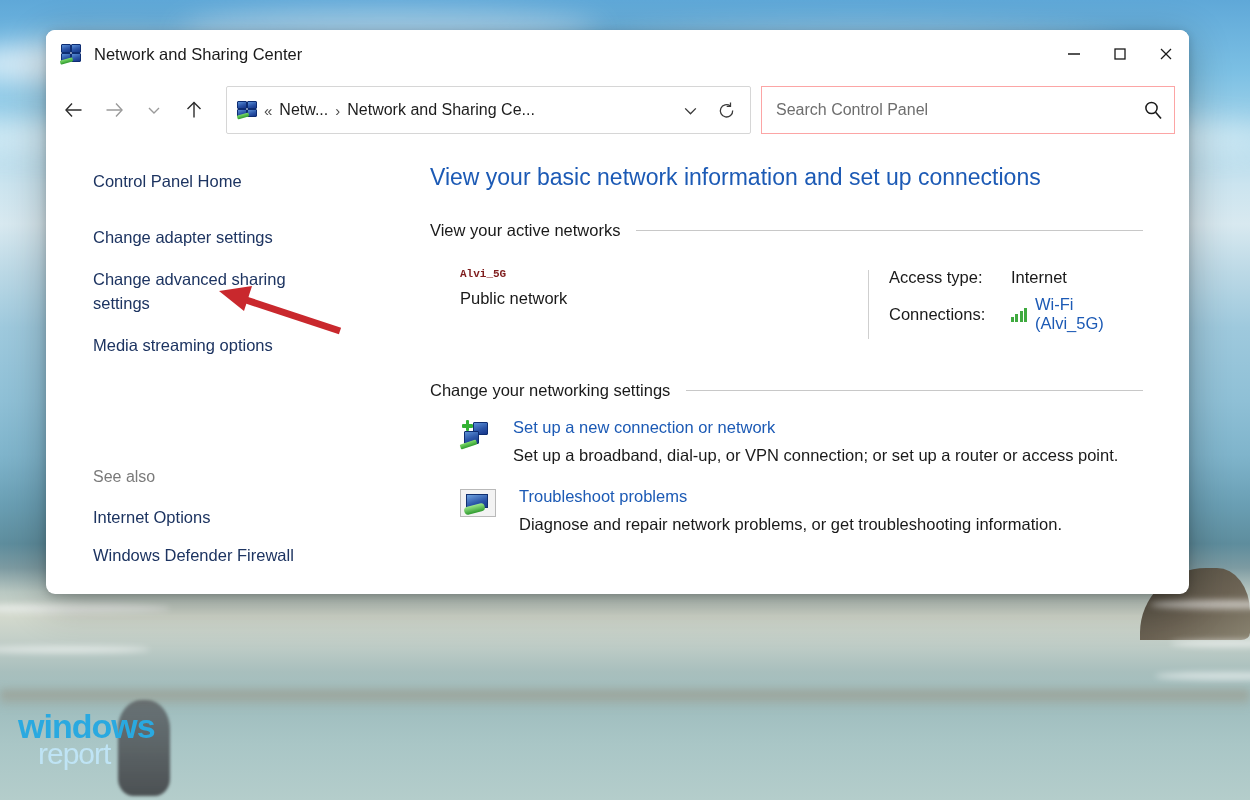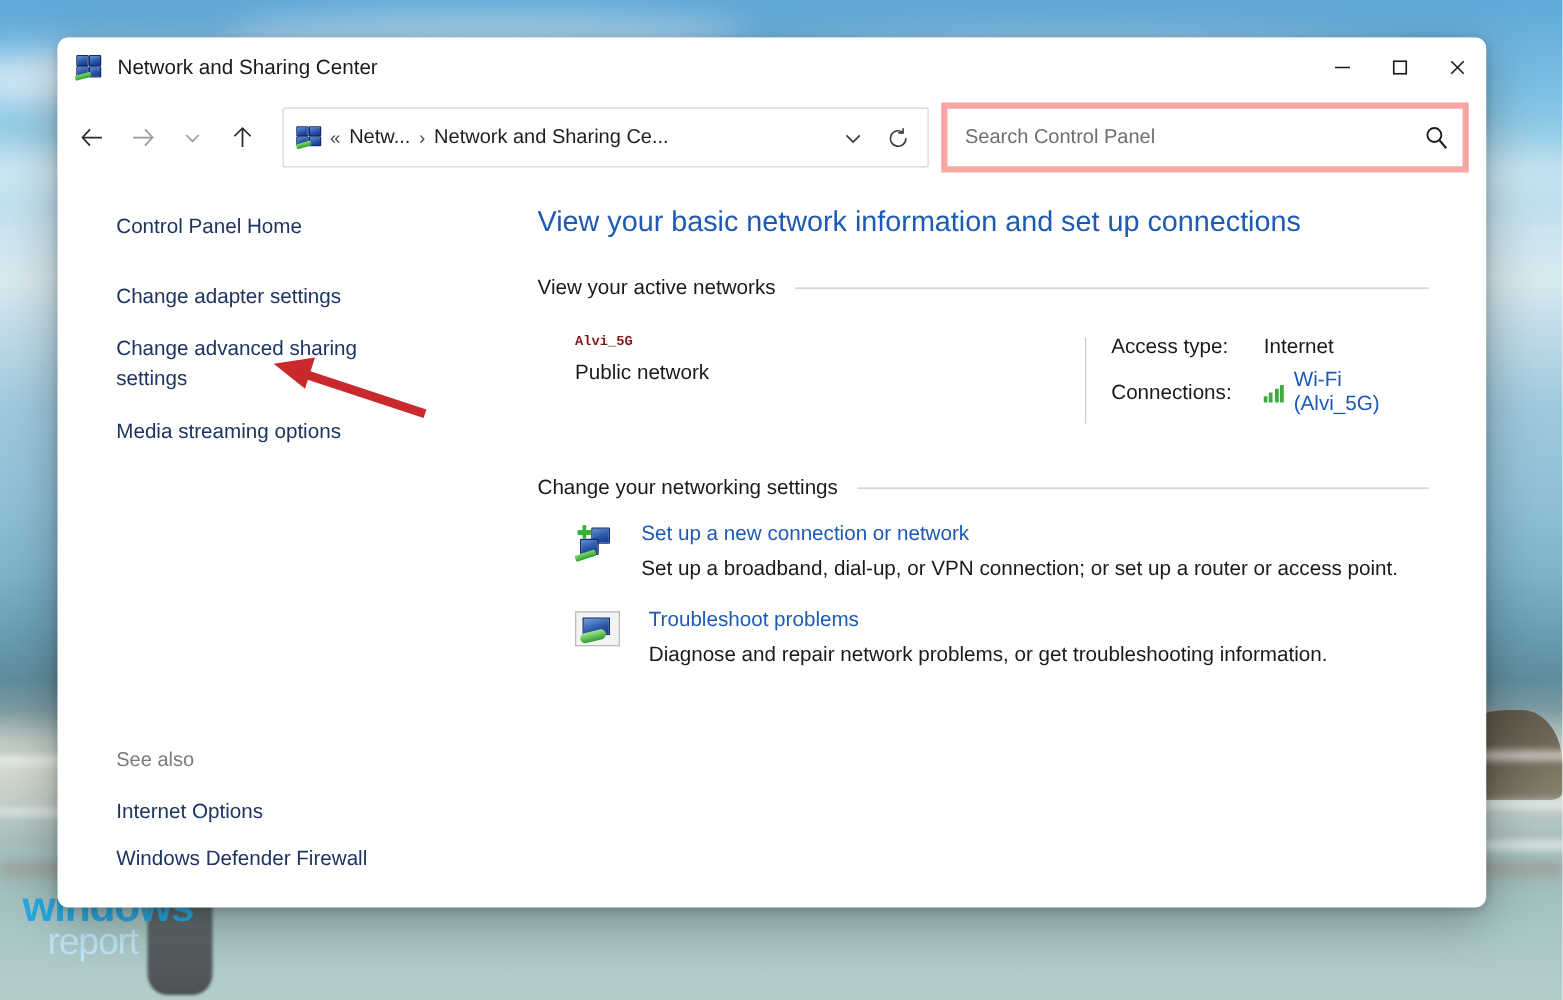--- a/index.html
+++ b/index.html
@@ -87,21 +87,21 @@
     font-size: 30px;
     font-weight: normal;
     margin-left: 20px;
     color: #bfe4f5;
   }
 
   
   #window {
     position: absolute;
     left: 46px; top: 30px;
-    width: 1143px; height: 696px;
+    width: 1143px; height: 564px;
     background: #ffffff;
     border-radius: 9px 9px 9px 9px;
     box-shadow: 0 10px 40px rgba(0,0,0,0.30), 0 2px 8px rgba(0,0,0,0.18);
     overflow: hidden;
     z-index: 2;
     display: flex;
     flex-direction: column;
   }
 
   
@@ -164,21 +164,21 @@
     display: flex; align-items: center; justify-content: center;
     color: #3a3a3a;
     flex: 0 0 auto;
   }
   #crumb-spacer { flex: 1 1 auto; min-width: 8px; }
 
   #searchbox {
     flex: 0 0 390px;
     height: 46px;
     margin-left: 10px;
-    border: 5px solid #fca5a5;
+    border: 1px solid #fca5a5;
     background: #fff;
     display: flex;
     align-items: center;
     padding: 0 10px 0 12px;
   }
   #search-input {
     flex: 1 1 auto;
     border: none; outline: none;
     font-size: 16px;
     color: #333;

